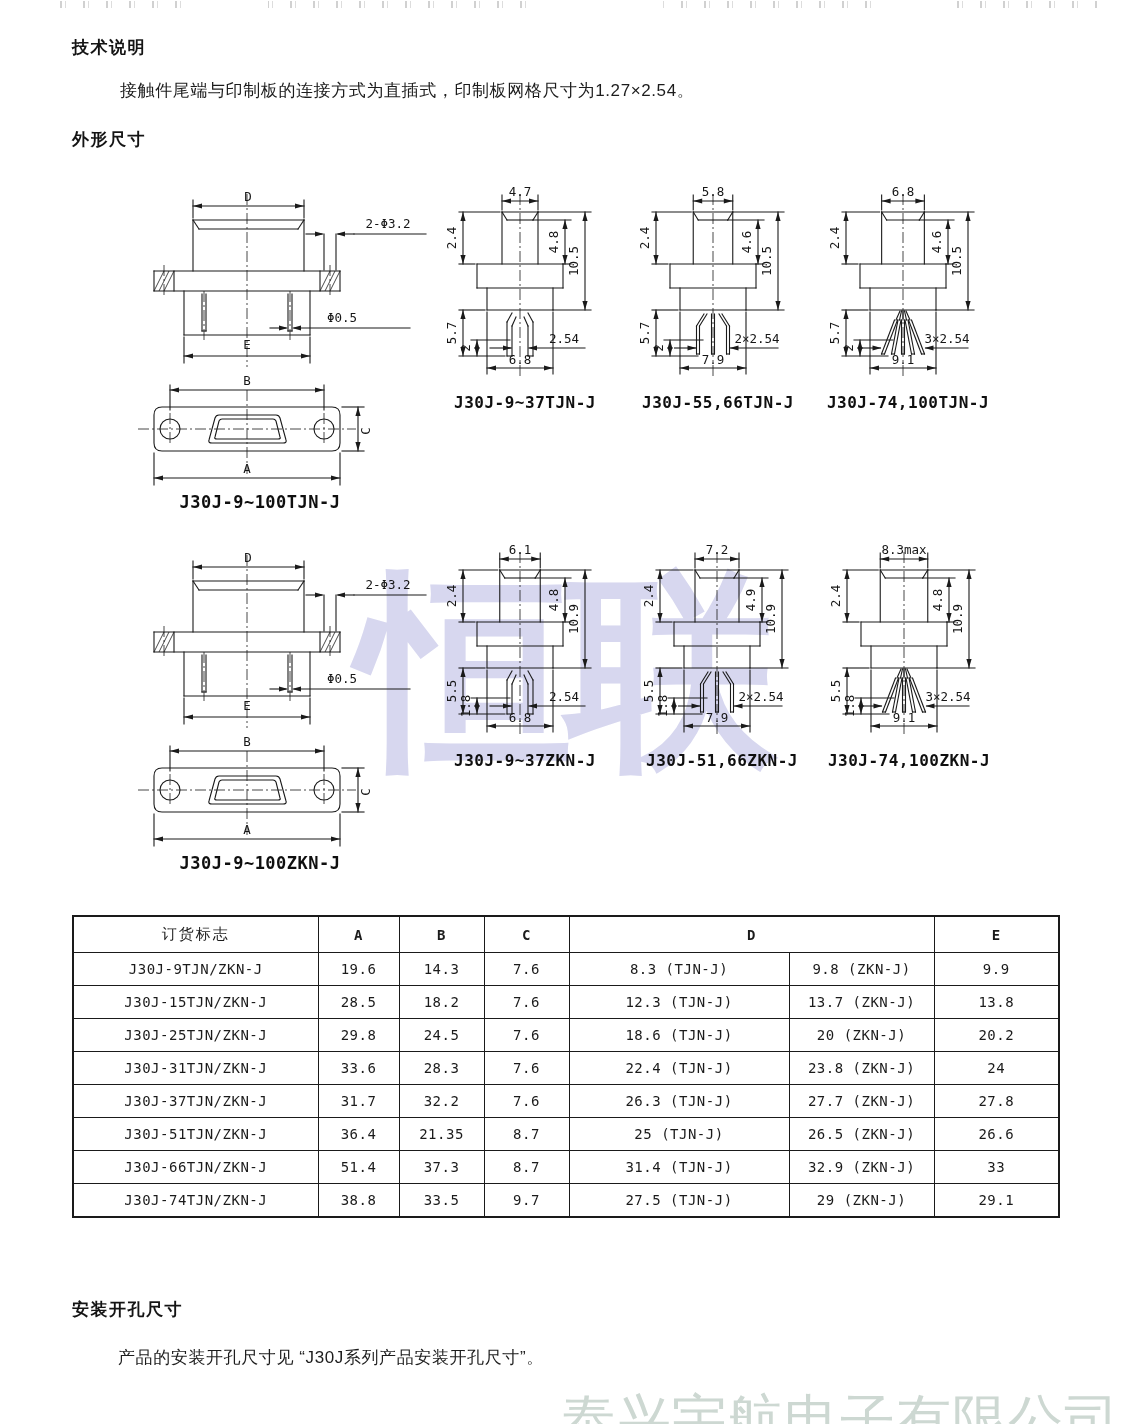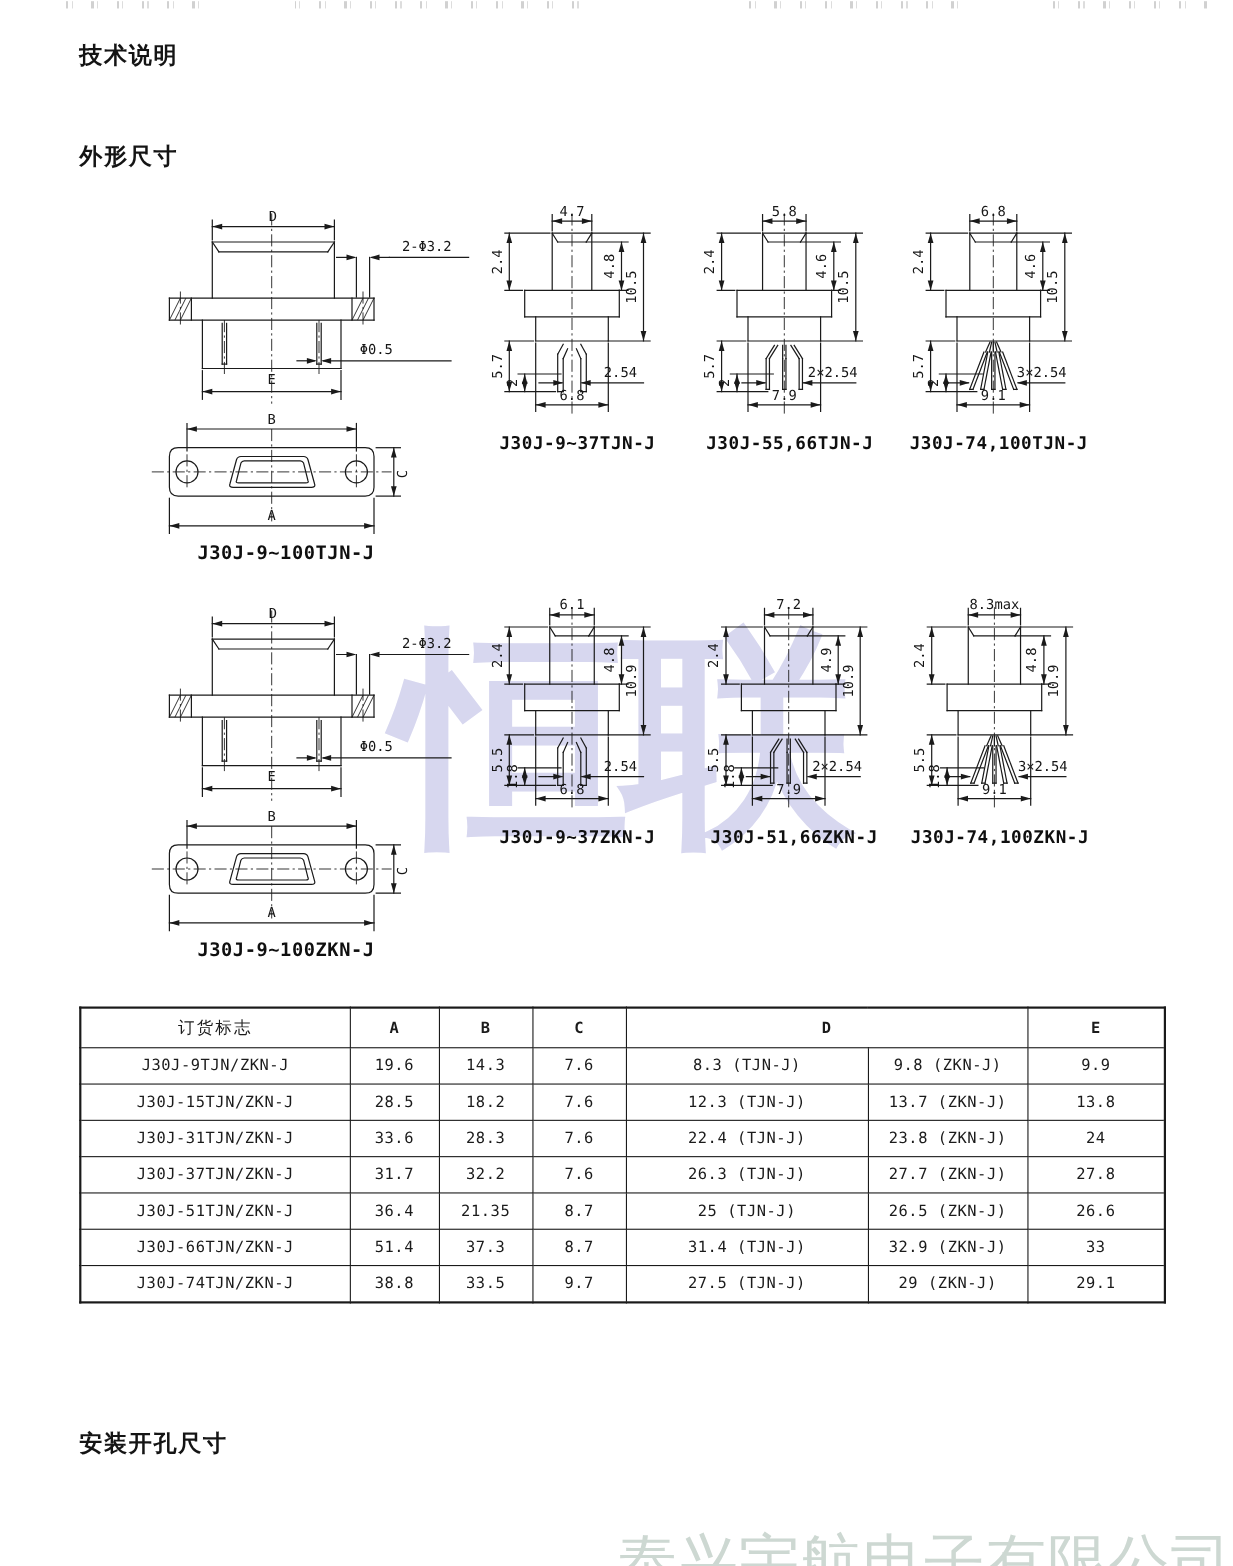--- a/index.html
+++ b/index.html
@@ -1,18 +1,18 @@
 <!DOCTYPE html>
 <html><head>
 <meta charset="utf-8">
 <style>
   html,body{margin:0;padding:0;background:#e8e8e8;}
   .page{position:relative;width:1121px;height:1424px;background:#ffffff;overflow:hidden;
         font-family:"Liberation Sans","DejaVu Sans",sans-serif;color:#1a1a1a;}
-  .h1{position:absolute;left:72px;font-size:21px;font-weight:600;letter-spacing:1.5px;color:#141414;}
+  .h1{position:absolute;left:72px;font-size:17px;font-weight:600;letter-spacing:1.5px;color:#141414;}
   .body-text{position:absolute;font-size:17px;letter-spacing:0.6px;color:#1c1c1c;}
   .clip-row{position:absolute;left:60px;top:1px;width:1040px;height:7px;opacity:.45;
     background:
       repeating-linear-gradient(90deg,#9a9a9a 0 2px,transparent 2px 5px,#b5b5b5 5px 6px,transparent 6px 23px);
     -webkit-mask-image:linear-gradient(90deg,#000 0 12%,transparent 12% 20%,#000 20% 46%,transparent 46% 58%,#000 58% 78%,transparent 78% 86%,#000 86% 100%);
             mask-image:linear-gradient(90deg,#000 0 12%,transparent 12% 20%,#000 20% 46%,transparent 46% 58%,#000 58% 78%,transparent 78% 86%,#000 86% 100%);}
   .wm-center{position:absolute;left:360px;top:558px;font-family:"DejaVu Serif","Liberation Serif",serif;
     font-size:212px;font-weight:700;line-height:1.06;letter-spacing:-6px;color:#d7d7ef;z-index:0;white-space:nowrap;}
   .wm-footer{position:absolute;left:560px;top:1336px;font-family:"DejaVu Serif","Liberation Serif",serif;
     font-size:55px;font-weight:400;letter-spacing:1px;color:#cdd8d2;z-index:0;white-space:nowrap;margin-top:48px;}
@@ -37,20 +37,21 @@
 <body>
 
 <div class="page">
 
   <div class="clip-row"></div>
 
   <div class="wm-center">恒联</div>
   <div class="wm-footer">泰兴宇航电子有限公司</div>
 
   <div class="h1" style="top:36px;">技术说明</div>
+  <div class="body-text" style="left:120px;top:79px;">接触件尾端与印制板的连接方式为直插式，印制板网格尺寸为1.27×2.54。</div>
 
   <div class="h1" style="top:128px;">外形尺寸</div>
 
   <svg class="drawing" style="left:100px;top:182px;" width="330" height="332" viewBox="0 0 330 332">
       <line x1="147" y1="12" x2="147" y2="185" class="cl"></line>
       <line x1="93" y1="36" x2="93" y2="18" class="ln"></line>
       <line x1="204" y1="36" x2="204" y2="18" class="ln"></line>
       <line x1="93" y1="24" x2="204" y2="24" class="ln"></line>
       <polygon class="ar" points="93,24 102.0,21.4 102.0,26.6"></polygon>
       <polygon class="ar" points="204,24 195.0,26.6 195.0,21.4"></polygon>
@@ -725,20 +726,29 @@
         <tr>
           <td>J30J-15TJN/ZKN-J</td>
           <td>28.5</td>
           <td>18.2</td>
           <td>7.6</td>
           <td>12.3 (TJN-J)</td>
           <td>13.7 (ZKN-J)</td>
           <td>13.8</td>
         </tr>
         <tr>
+          <td>J30J-25TJN/ZKN-J</td>
+          <td>29.8</td>
+          <td>24.5</td>
+          <td>7.6</td>
+          <td>18.6 (TJN-J)</td>
+          <td>20 (ZKN-J)</td>
+          <td>20.2</td>
+        </tr>
+        <tr>
           <td>J30J-31TJN/ZKN-J</td>
           <td>33.6</td>
           <td>28.3</td>
           <td>7.6</td>
           <td>22.4 (TJN-J)</td>
           <td>23.8 (ZKN-J)</td>
           <td>24</td>
         </tr>
         <tr>
           <td>J30J-37TJN/ZKN-J</td>
@@ -773,14 +783,15 @@
           <td>33.5</td>
           <td>9.7</td>
           <td>27.5 (TJN-J)</td>
           <td>29 (ZKN-J)</td>
           <td>29.1</td>
         </tr>
       </tbody>
   </table>
 
   <div class="h1" style="top:1298px;">安装开孔尺寸</div>
+  <div class="body-text" style="left:118px;top:1346px;">产品的安装开孔尺寸见 “J30J系列产品安装开孔尺寸”。</div>
 
 </div>
 
 </body></html>

